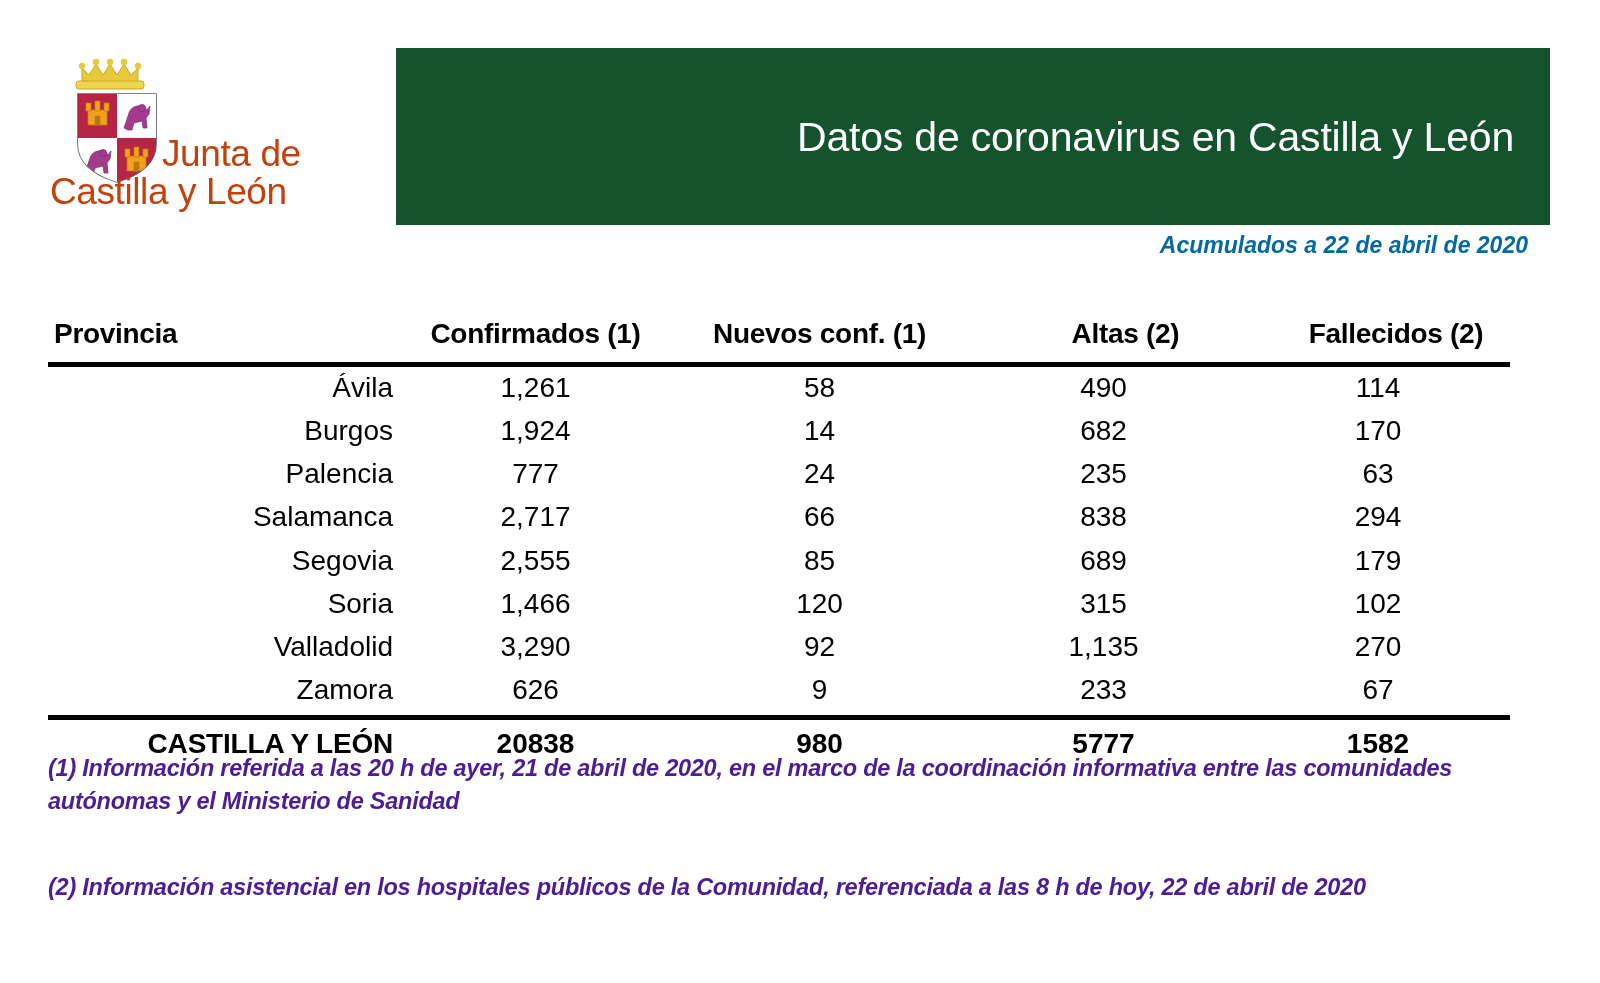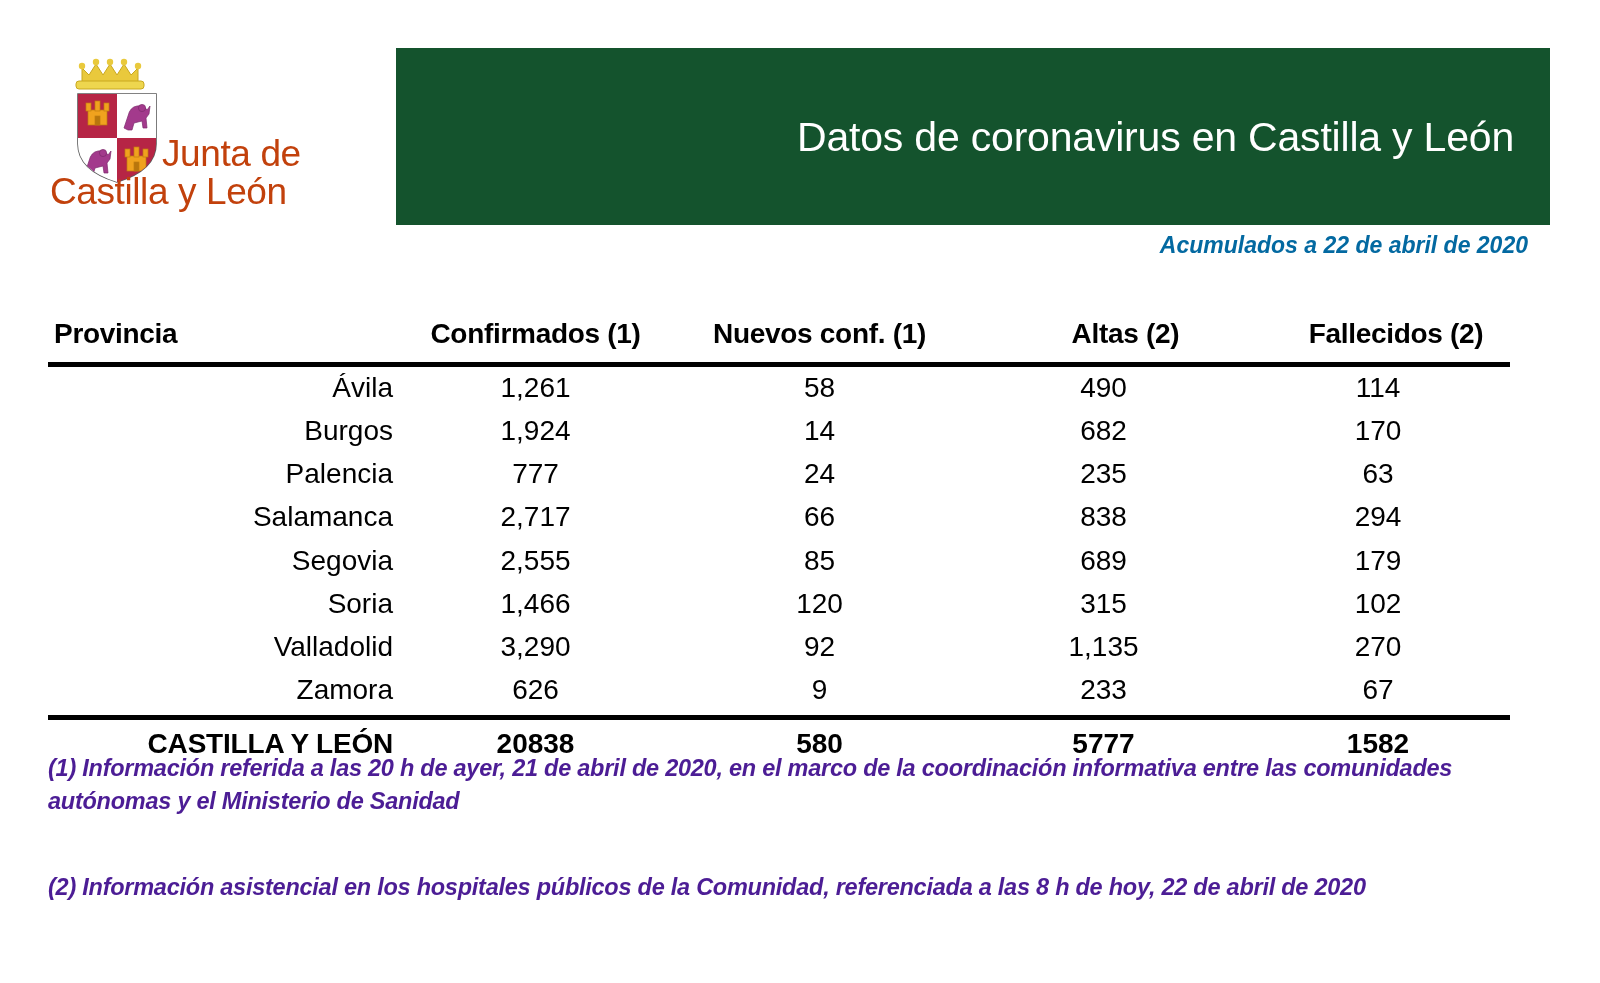--- a/index.html
+++ b/index.html
@@ -326,21 +326,21 @@
       <tr class="last-data">
         <td class="prov">Zamora</td>
         <td>626</td>
         <td>9</td>
         <td>233</td>
         <td>67</td>
       </tr>
       <tr class="total">
         <td class="prov">CASTILLA Y LEÓN</td>
         <td>20838</td>
-        <td>580</td>
+        <td>980</td>
         <td>5777</td>
         <td>1582</td>
       </tr>
     </tbody>
   </table>
 </div>
 
 <div class="notes">
   <div class="note note-1">(1) Información referida a las 20 h de ayer, 21 de abril de 2020, en el marco de la coordinación informativa entre las comunidades autónomas y el Ministerio de Sanidad</div>
   <div class="note note-2">(2) Información asistencial en los hospitales públicos de la Comunidad, referenciada a las 8 h de hoy, 22 de abril de 2020</div>

